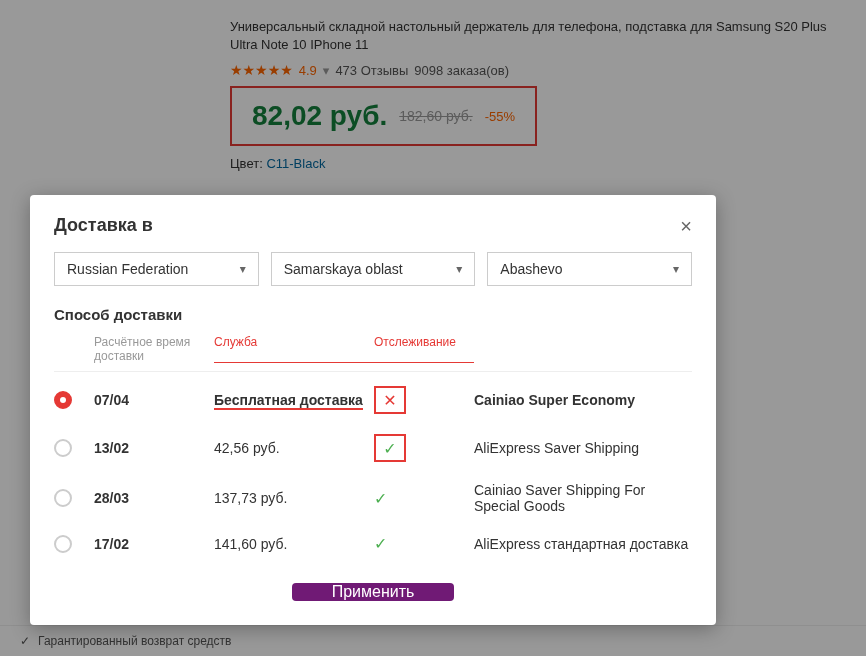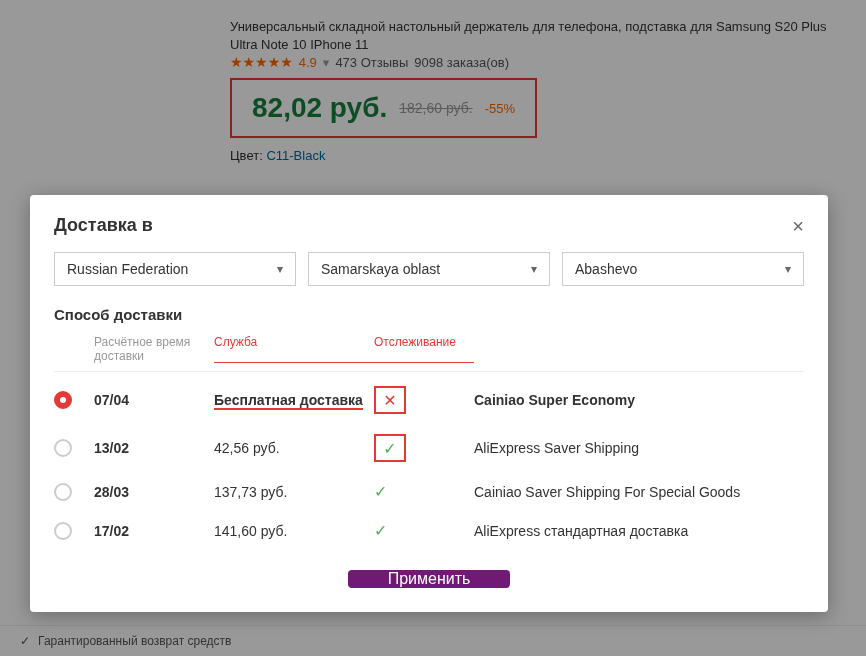--- a/index.html
+++ b/index.html
@@ -25,20 +25,21 @@
       position: absolute;
       top: 0; left: 0;
       width: 100%; height: 100%;
       z-index: 1;
       padding: 10px 20px;
     }
 
     .product-title {
       font-size: 13px;
       color: #333;
+      margin-bottom: 8px;
       line-height: 1.4;
       padding-left: 210px;
       padding-top: 8px;
     }
 
     .rating-row {
       display: flex;
       align-items: center;
       gap: 6px;
       padding-left: 210px;
@@ -82,21 +83,21 @@
       width: 100%; height: 100%;
       background: rgba(0,0,0,0.4);
       z-index: 10;
     }
 
     
     .modal {
       position: absolute;
       top: 195px;
       left: 30px;
-      width: 798px;
+      width: 686px;
       background: #fff;
       border-radius: 4px;
       z-index: 20;
       padding: 20px 24px 24px;
       box-shadow: 0 4px 20px rgba(0,0,0,0.3);
     }
 
     .modal-header {
       display: flex;
       justify-content: space-between;

